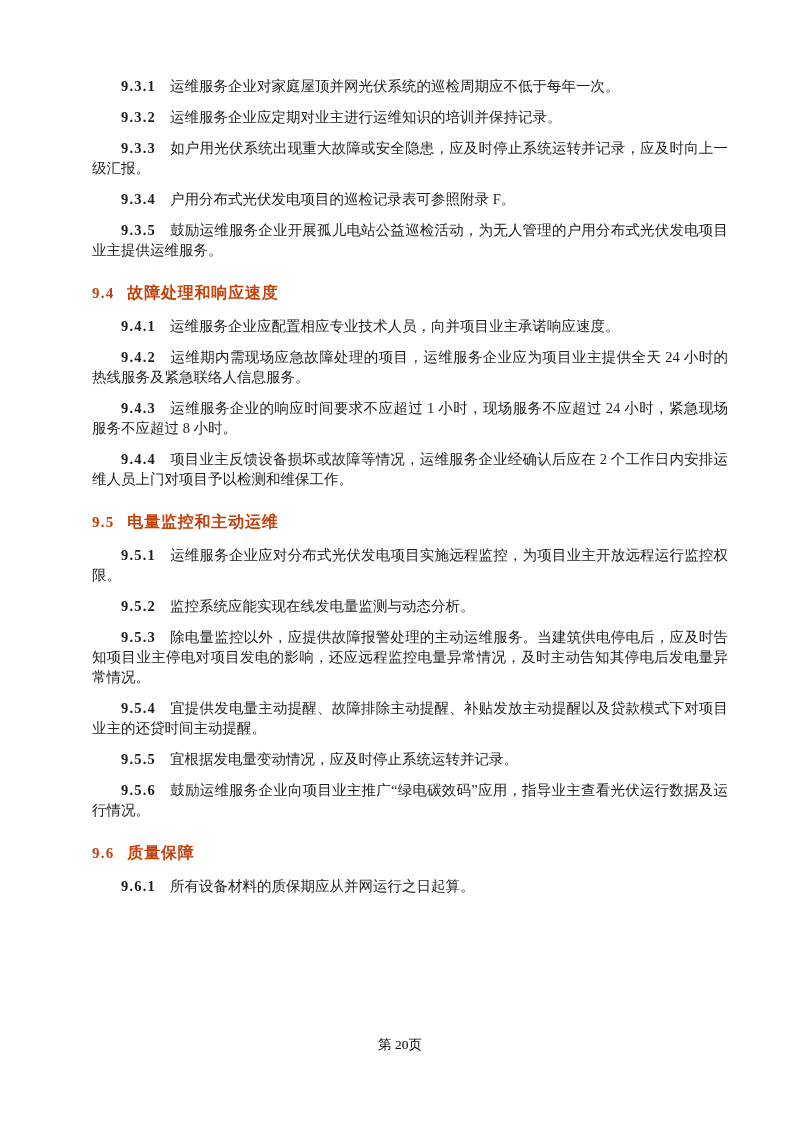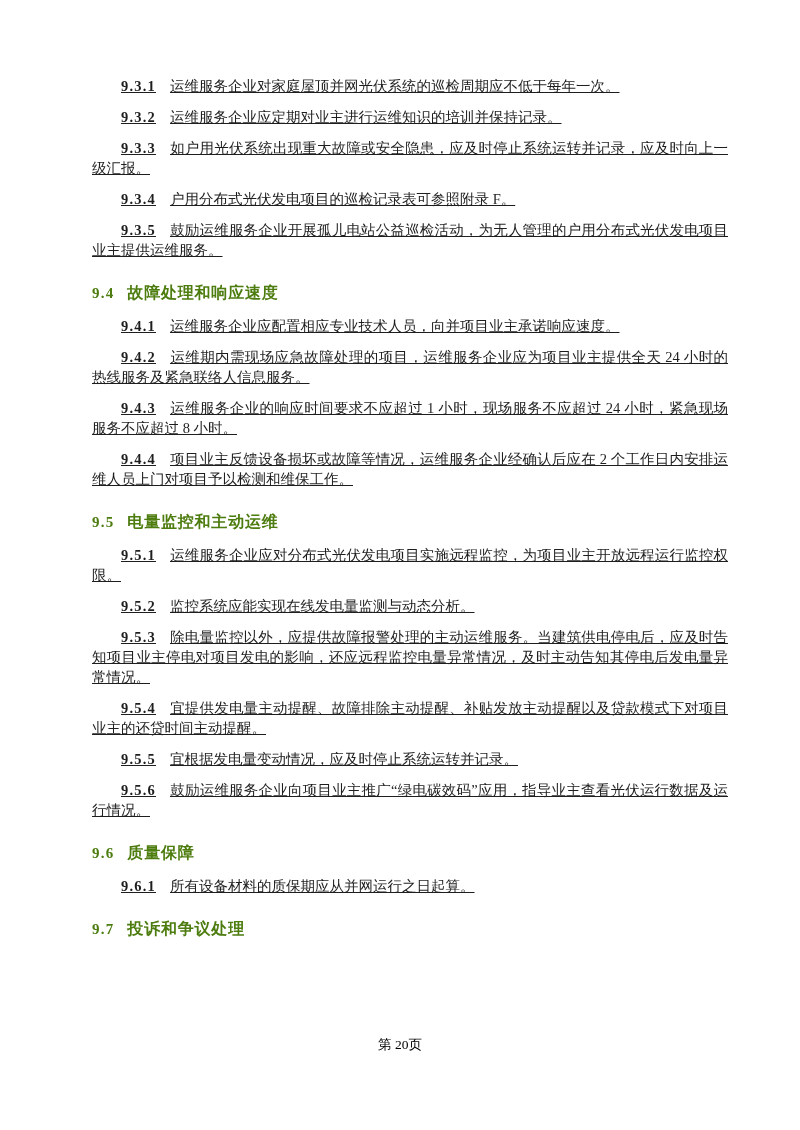--- a/index.html
+++ b/index.html
@@ -24,34 +24,33 @@
     left: 92px;
     right: 72px;
   }
   p.clause {
     font-size: 14.5px;
     line-height: 20px;
     margin: 0 0 11px 0;
     text-indent: 29px;
     text-align: justify;
     color: #1e1e1e;
-    text-decoration: underline;
   }
   p.clause .num {
     font-weight: 700;
     letter-spacing: 1.2px;
     margin-right: 14px;
     white-space: nowrap;
   }
   h2.heading {
     font-size: 16px;
     line-height: 22px;
     margin: 22px 0 12px 0;
     font-weight: 700;
-    color: #4d7c0f;
+    color: #c2410c;
   }
   h2.heading .hnum {
     font-family: "Liberation Serif", "DejaVu Serif", serif;
     font-weight: 600;
     font-size: 15px;
     letter-spacing: 1.2px;
     margin-right: 13px;
     white-space: nowrap;
   }
   h2.heading .htitle {
@@ -109,19 +108,18 @@
     <p class="clause"><span class="num">9.5.5</span><span class="txt">宜根据发电量变动情况，应及时停止系统运转并记录。</span></p>
 
     <p class="clause"><span class="num">9.5.6</span><span class="txt">鼓励运维服务企业向项目业主推广“绿电碳效码”应用，指导业主查看光伏运行数据及运行情况。</span></p>
 
     <h2 class="heading"><span class="hnum">9.6</span><span class="htitle">质量保障</span></h2>
 
     <p class="clause"><span class="num">9.6.1</span><span class="txt">所有设备材料的质保期应从并网运行之日起算。</span></p>
 
 
 
-    <h2 class="heading"><span class="hnum">9.7</span><span class="htitle">投诉和争议处理</span></h2>
 
 
   </main>
 
   <footer class="footer"><span>第 20页</span></footer>
 </div>
 
 </body></html>

